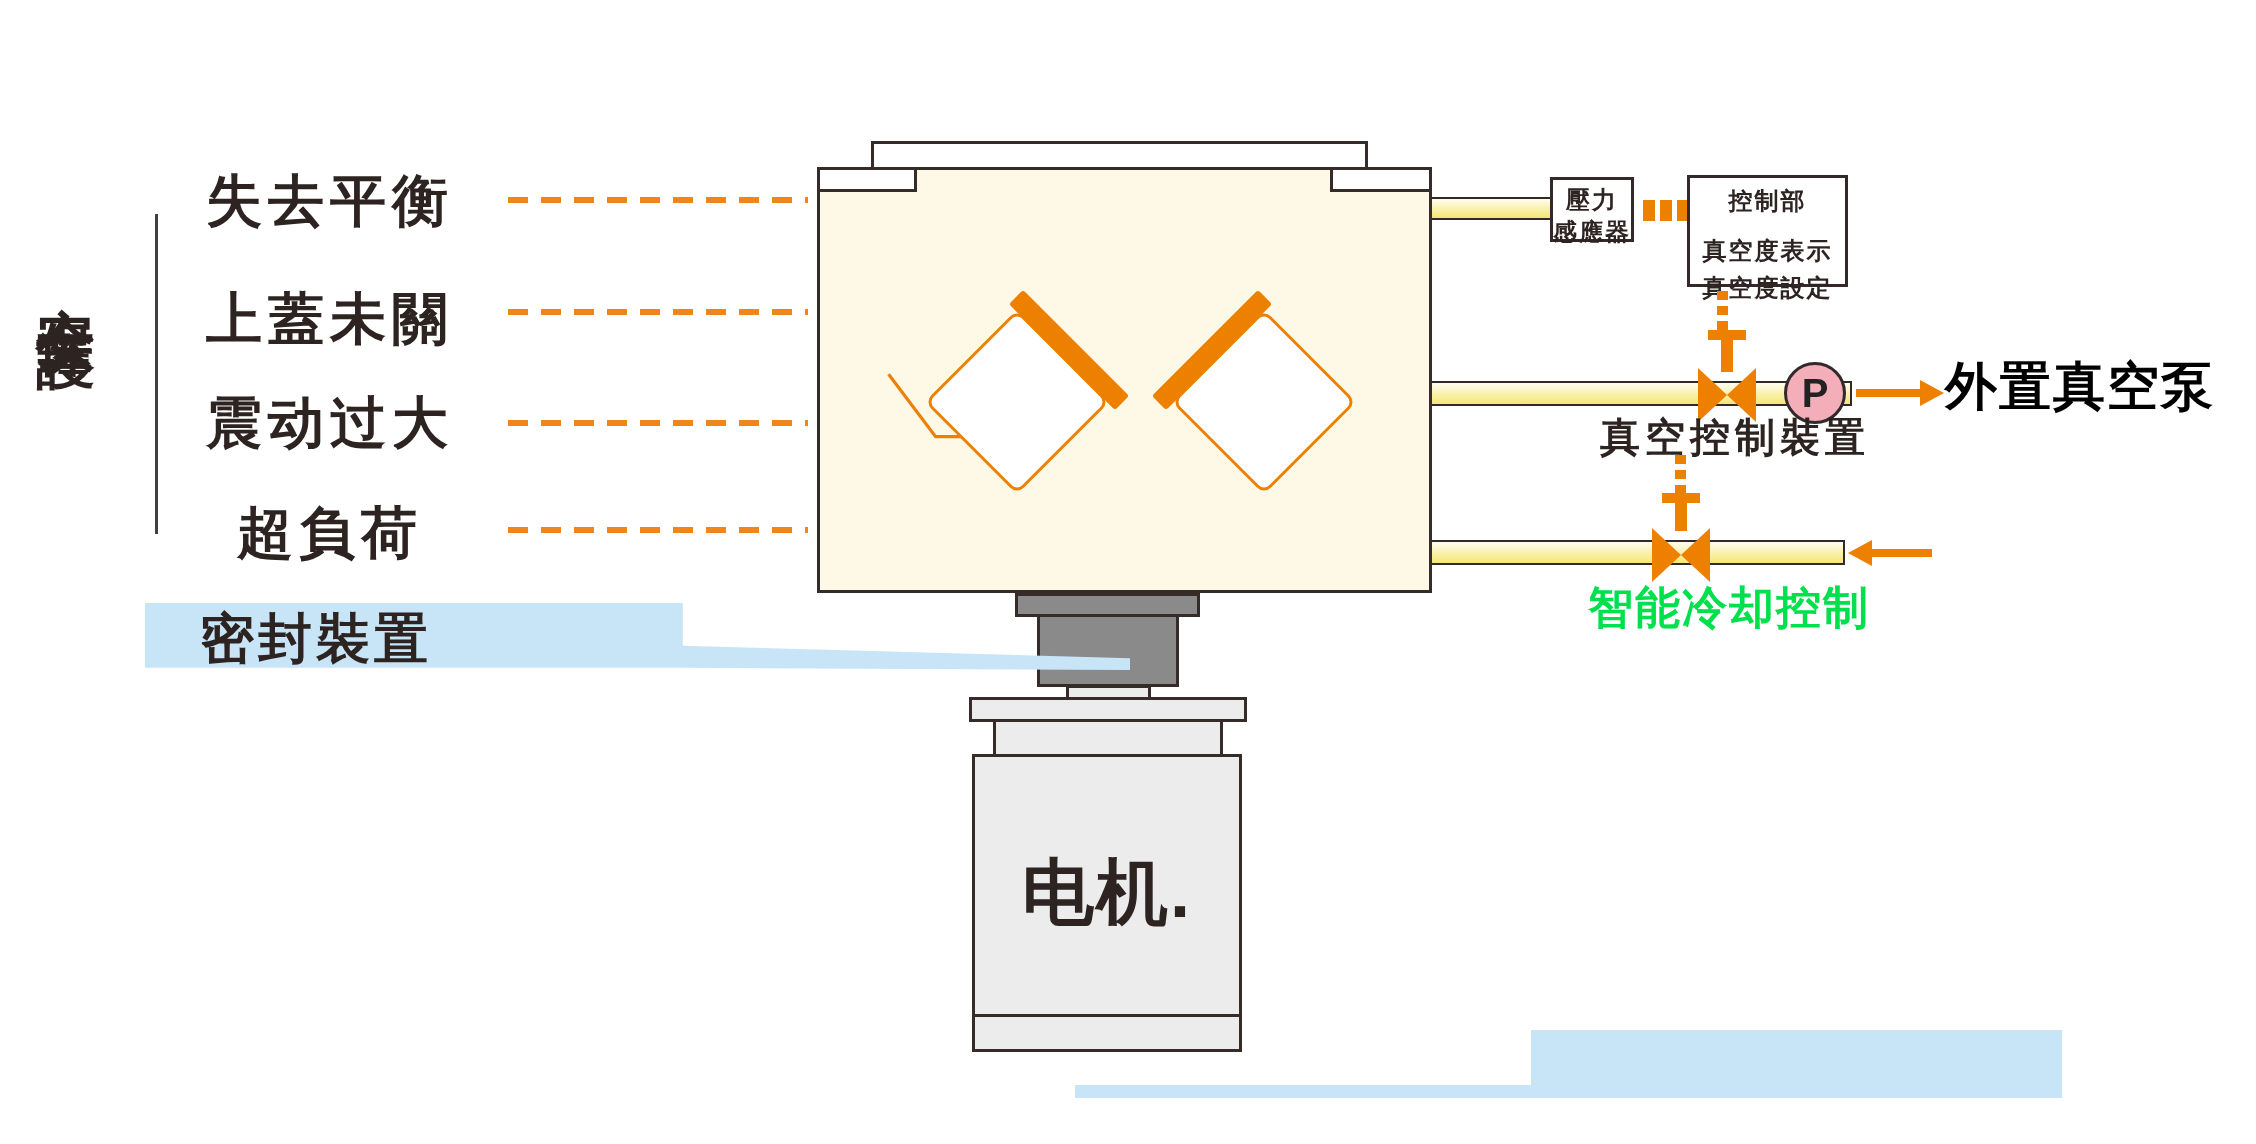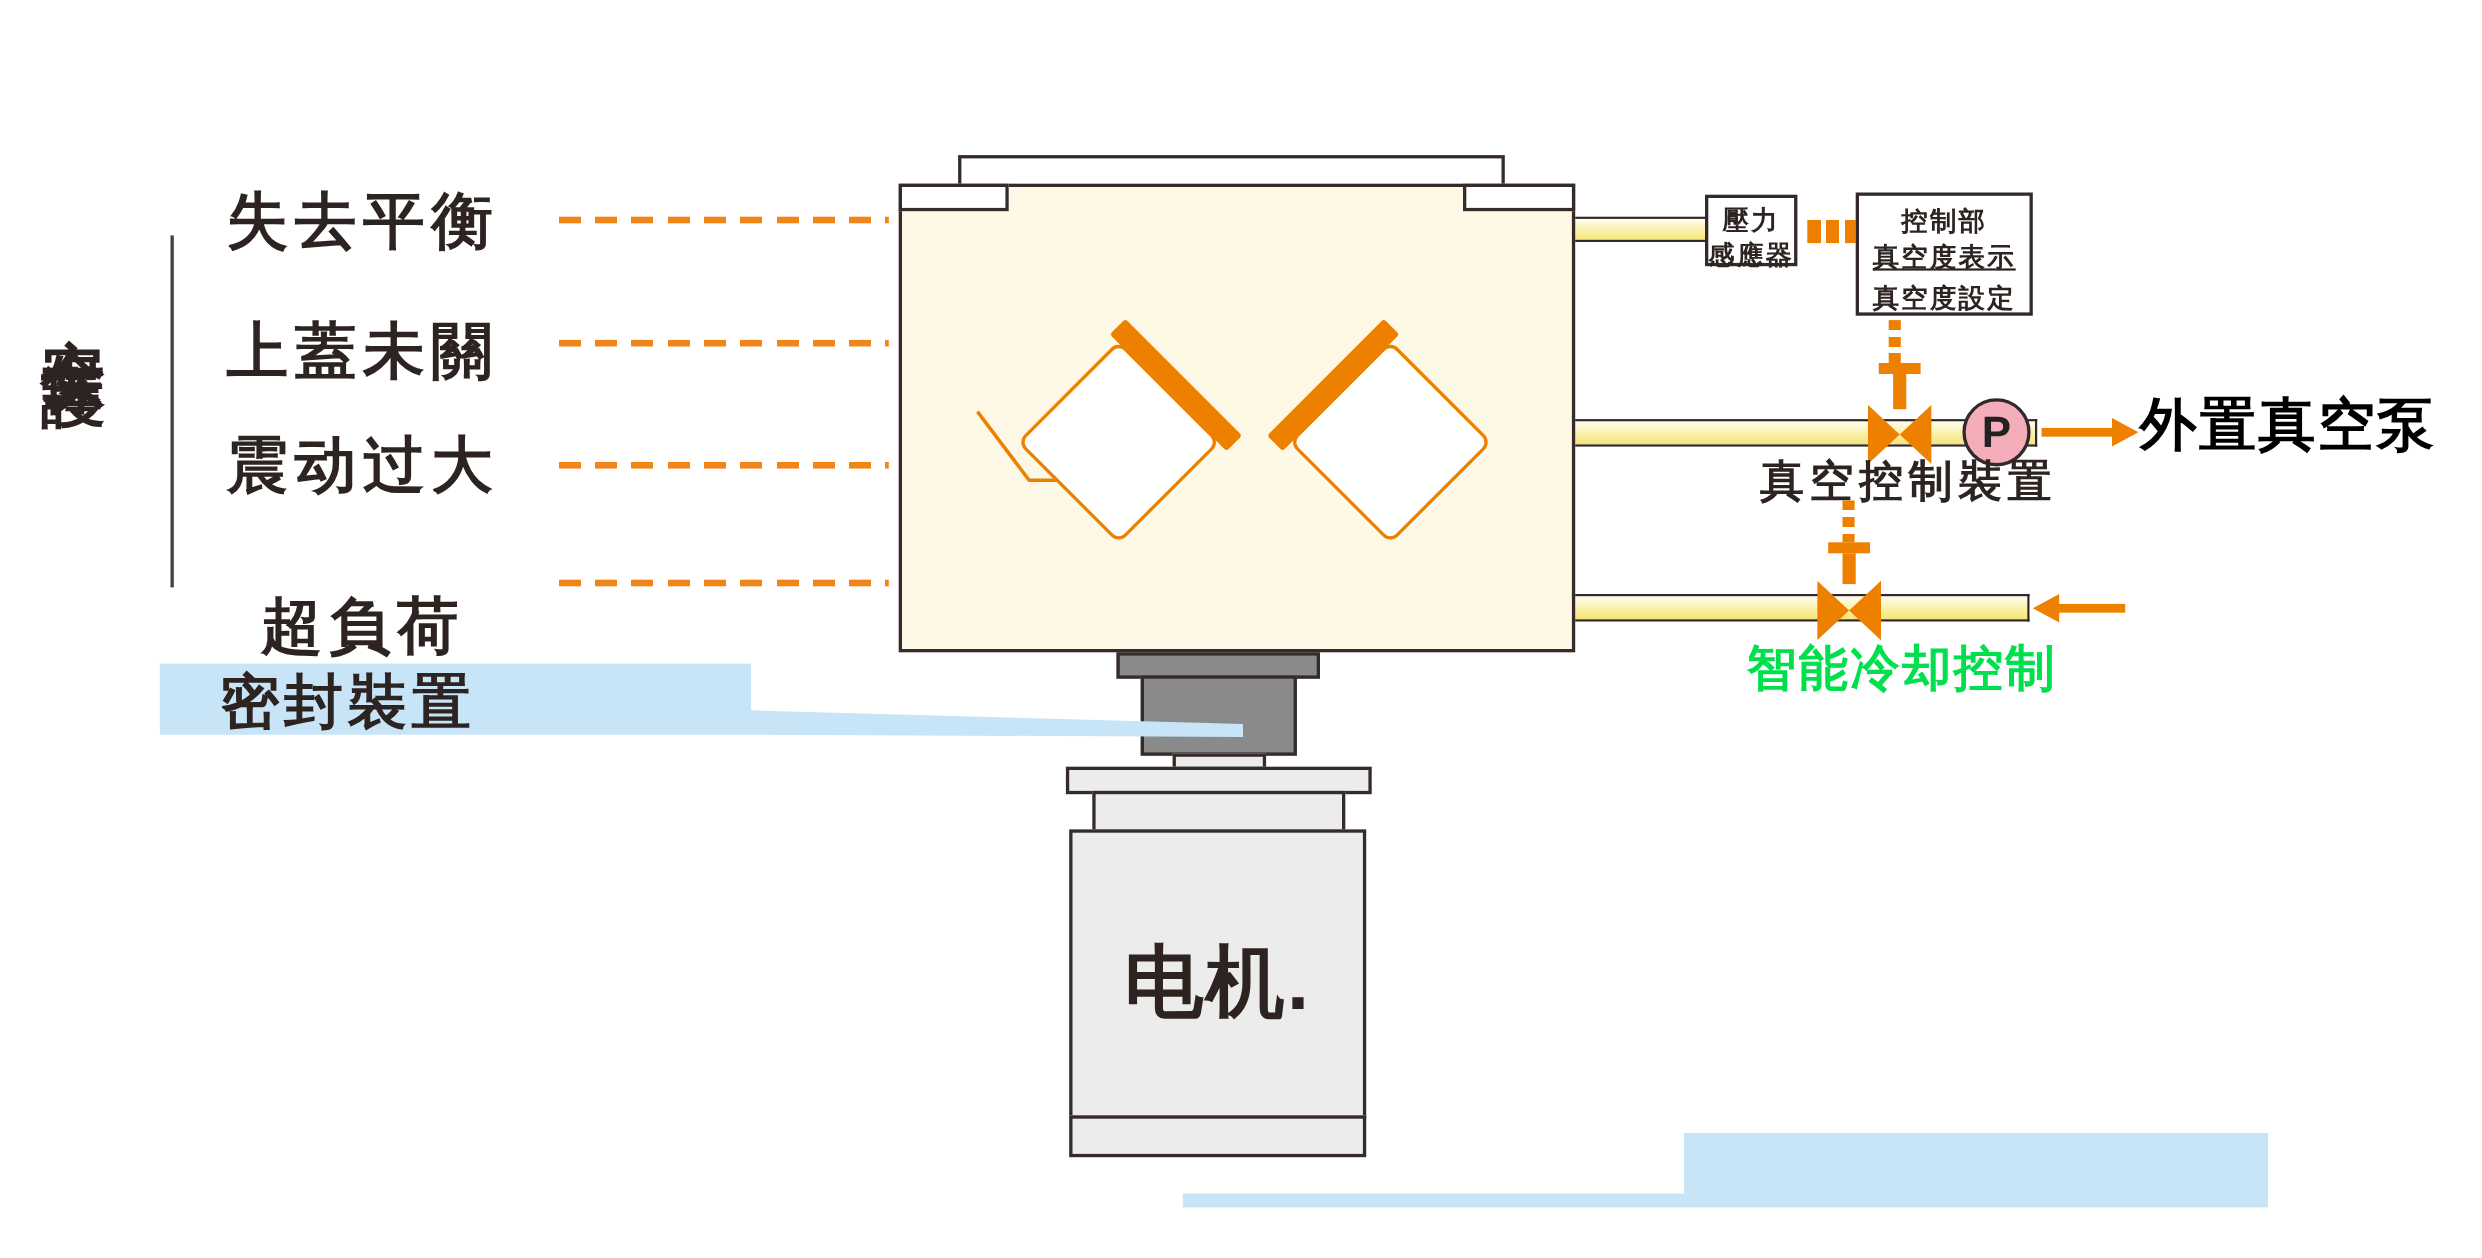--- a/index.html
+++ b/index.html
@@ -57,21 +57,21 @@
 <body>
 
 <div id="stage">
 
   <div class="abs cjk" id="safety-title">安全保護</div>
   <div class="abs" id="divider"></div>
 
   <div class="abs cjk sideLabel" style="top:166px;">失去平衡</div>
   <div class="abs cjk sideLabel" style="top:284px;">上蓋未關</div>
   <div class="abs cjk sideLabel" style="top:388px;">震动过大</div>
-  <div class="abs cjk sideLabel" style="top:498px;margin-top:36px;">超負荷</div>
+  <div class="abs cjk sideLabel" style="top:498px;">超負荷</div>
 
   <div class="abs dashRow" style="top:197px;"></div>
   <div class="abs dashRow" style="top:309px;"></div>
   <div class="abs dashRow" style="top:420px;"></div>
   <div class="abs dashRow" style="top:527px;"></div>
 
   <div class="abs pipe" style="left:1430px;top:197px;width:122px;height:23px;"></div>
   <div class="abs pipe" style="left:1430px;top:381px;width:422px;height:25px;"></div>
   <div class="abs pipe" style="left:1430px;top:540px;width:415px;height:25px;"></div>
 
@@ -100,21 +100,21 @@
   <div class="abs" id="seal-shape"></div>
   <div class="abs cjk" id="seal-text">密封裝置</div>
 
   <div class="abs whitebox" style="left:1550px;top:177px;width:84px;height:65px;">
     <div class="boxtext" style="margin-top:4px;">壓力</div>
     <div class="boxtext">感應器</div>
   </div>
   <div class="abs hdash" style="left:1643px;top:200px;width:46px;"></div>
   <div class="abs whitebox" style="left:1687px;top:175px;width:161px;height:112px;">
     <div class="boxtext" style="margin-top:7px;">控制部</div>
-    <div class="boxtext" style="margin-top:1px;text-decoration:underline;">真空度表示</div>
+    <div class="boxtext" style="margin-top:18px;">真空度表示</div>
     <div class="boxtext" style="margin-top:5px;">真空度設定</div>
   </div>
 
   <div class="abs vdash" style="left:1717px;top:291px;height:40px;"></div>
   <div class="abs orange" style="left:1708px;top:330px;width:38px;height:10px;"></div>
   <div class="abs orange" style="left:1721px;top:340px;width:12px;height:32px;"></div>
   <svg class="abs" style="left:1698px;top:368px;" width="58" height="54">
     <polygon points="0,0 0,54 29,27" fill="#ee8000"></polygon>
     <polygon points="58,0 58,54 29,27" fill="#ee8000"></polygon>
   </svg>

